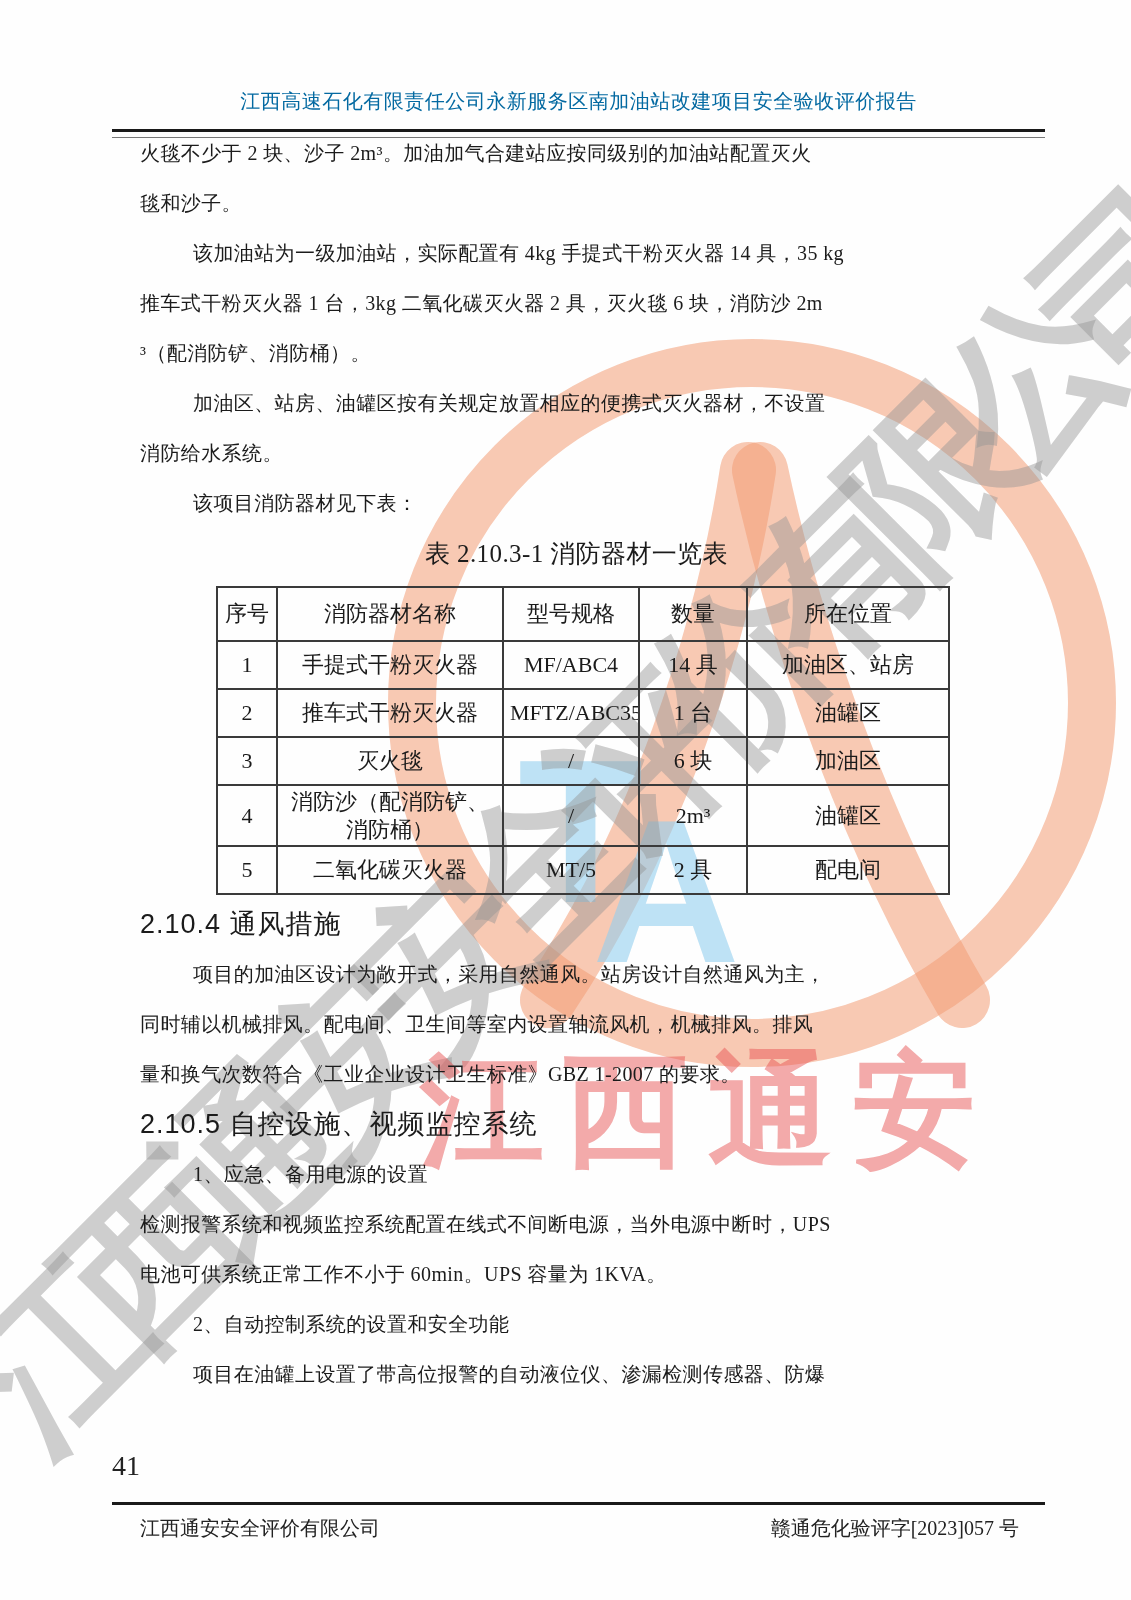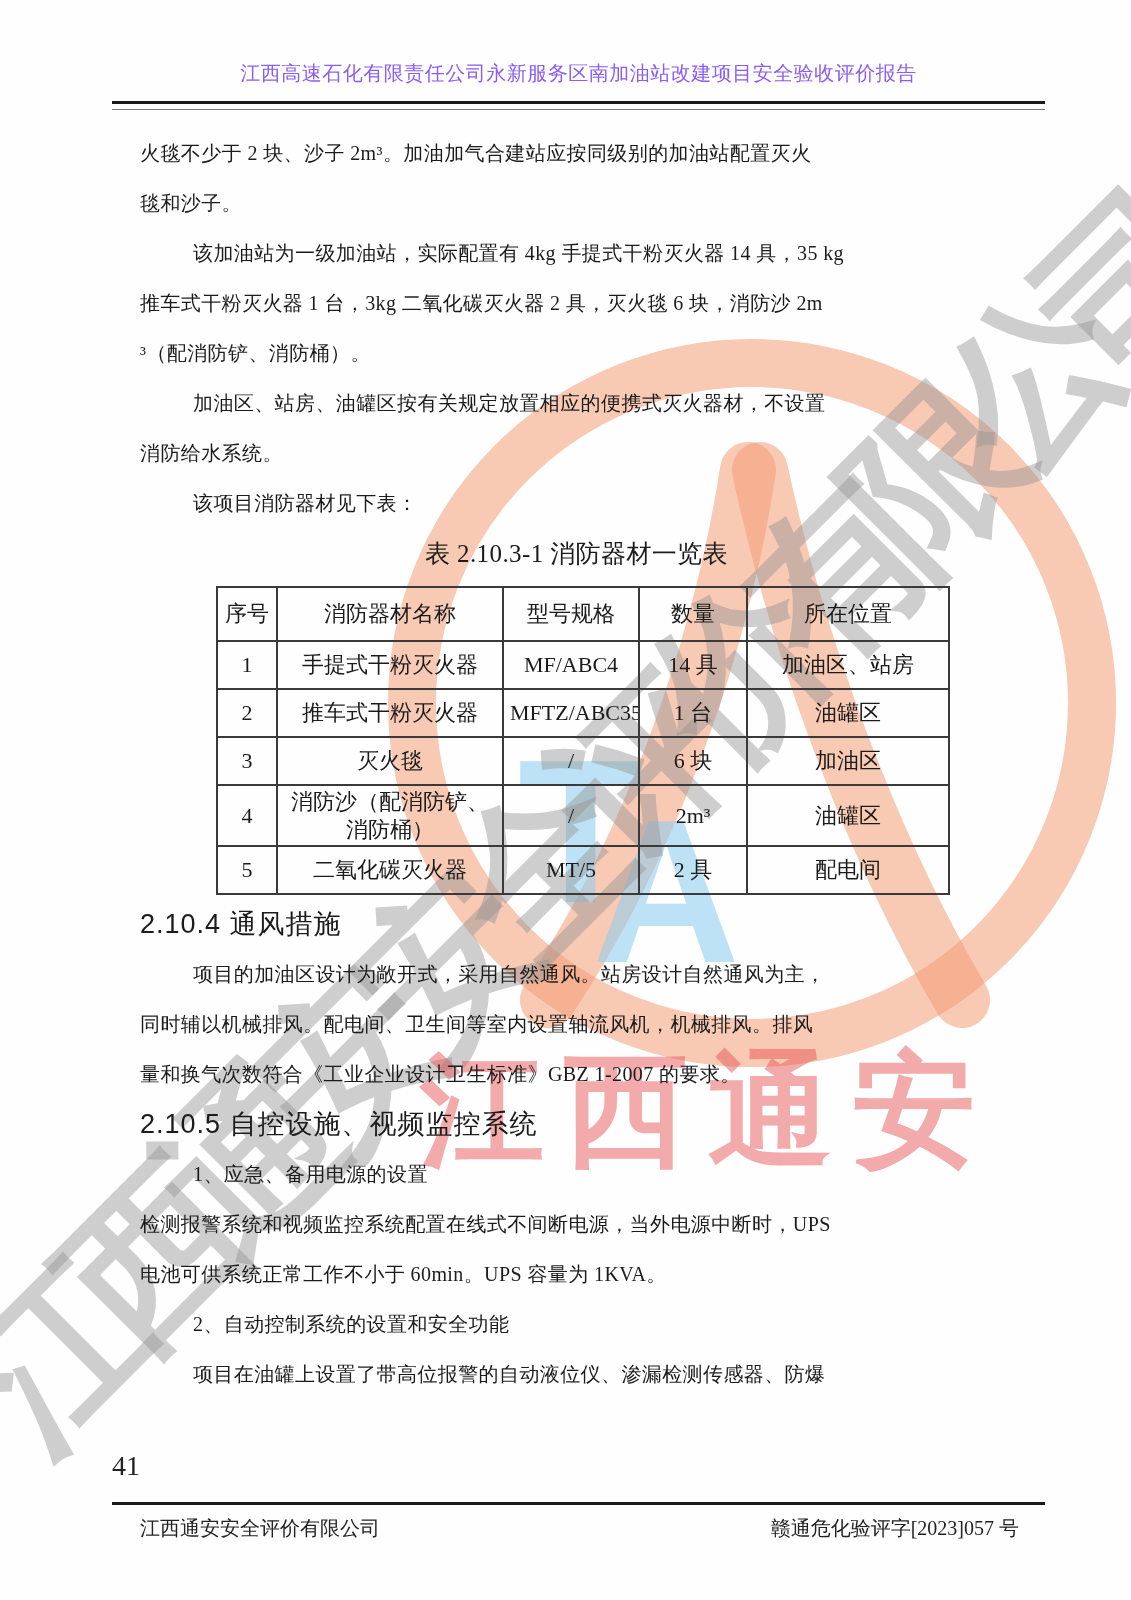--- a/index.html
+++ b/index.html
@@ -27,21 +27,21 @@
     transform:rotate(-45deg);transform-origin:center;line-height:210px;
   }
   .wm-red{
     position:absolute;left:420px;top:1048px;
     font-family:"Liberation Sans","DejaVu Sans",sans-serif;
     font-size:124px;font-weight:bold;letter-spacing:20px;white-space:nowrap;
     color:rgba(231,85,85,0.5);line-height:1;text-align:center;
   }
   
   .hdr{position:absolute;left:112px;right:86px;top:60px;z-index:2;}
-  .hdr-title{text-align:center;font-size:20px;letter-spacing:0.5px;color:#8b5cf6;}
+  .hdr-title{text-align:center;font-size:20px;letter-spacing:0.5px;color:#0369a1;margin-top:28px;}
   .hdr-rule{margin-top:14px;height:5px;border-top:3px solid #1a1a1a;border-bottom:1px solid #777;}
   
   .content{position:absolute;left:140px;right:118px;top:128px;z-index:2;}
   .line{height:50px;display:flex;align-items:center;font-size:20px;
         letter-spacing:0.4px;white-space:nowrap;}
   .line.indent{padding-left:53px;}
   .line.heading{font-family:"Liberation Sans","DejaVu Sans",sans-serif;
                 font-weight:normal;font-size:27px;letter-spacing:1px;}
   .line.table-title{justify-content:center;font-size:25px;}
   

